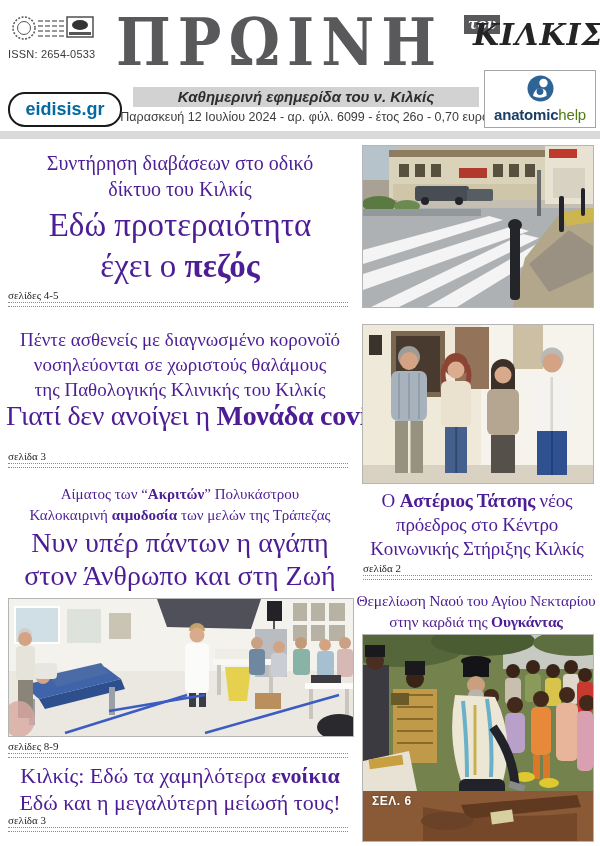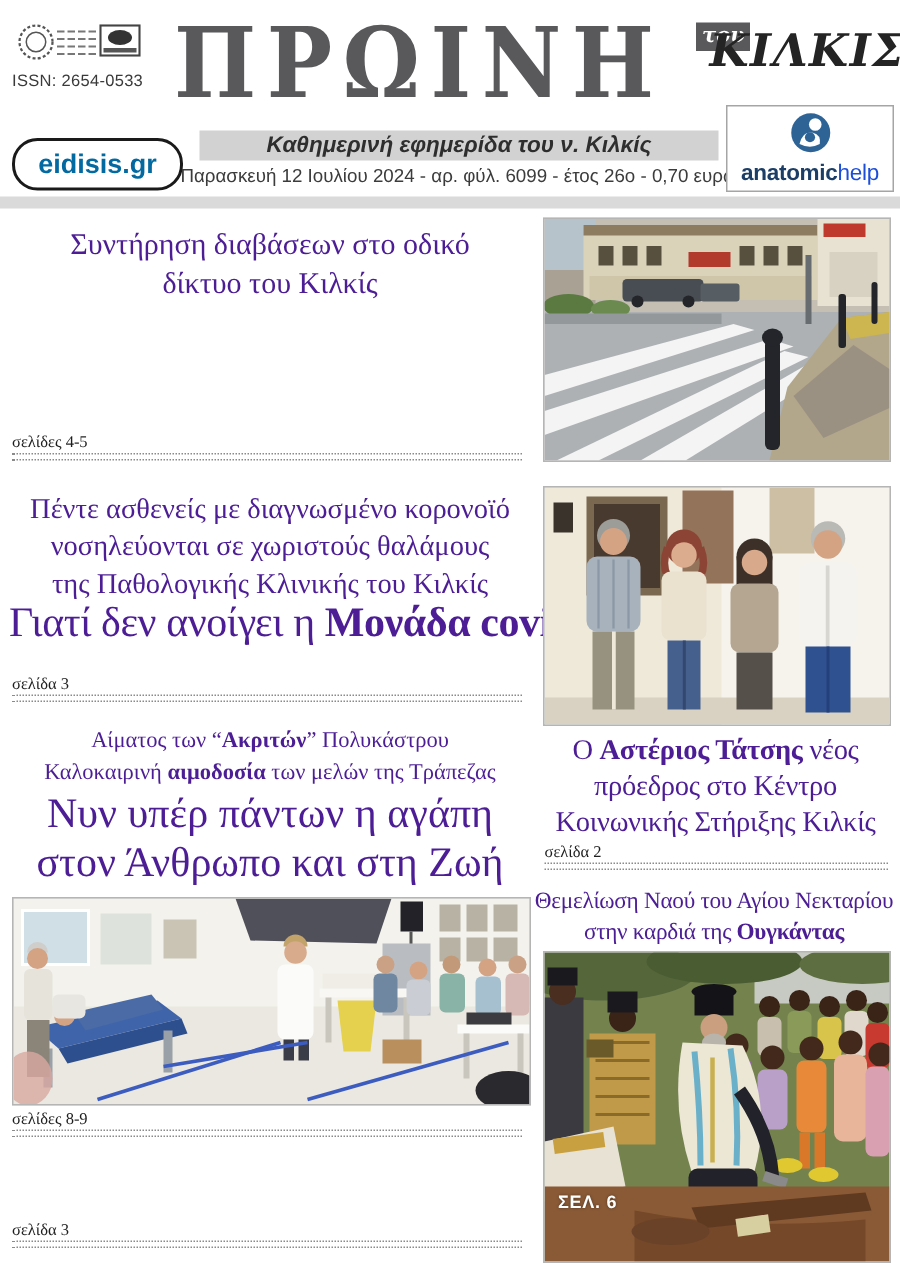--- a/index.html
+++ b/index.html
@@ -17,21 +17,21 @@
   .mast-tou{position:absolute;left:464px;top:15px;background:#59595c;color:#fff;
             font:700 italic 14px/1 "DejaVu Serif",serif;padding:2px 4px 3px;}
   .mast-region{position:absolute;left:473px;top:20px;font:700 italic 30px/1 "DejaVu Serif",serif;color:#242424;letter-spacing:1px;}
   .tagline{position:absolute;left:133px;top:87px;width:346px;height:20px;background:#d2d2d2;
            font:700 italic 15px/20px "Liberation Sans",sans-serif;color:#2e2e2e;text-align:center;}
   .dateline{position:absolute;left:114px;top:111px;width:384px;font:12.5px/1 "Liberation Sans",sans-serif;
             color:#3c3c3c;text-align:center;}
   .ad-box{position:absolute;left:484px;top:70px;width:112px;height:58px;border:1px solid #a5a5a5;background:#fff;
           display:flex;flex-direction:column;align-items:center;justify-content:space-between;padding:4px 0 4px;box-sizing:border-box;}
   .ad-brand{font:700 15px "Liberation Sans",sans-serif;color:#1c3e66;letter-spacing:-.2px;}
-  .ad-brand .lt{font-weight:400;color:#1d4ed8;}
+  .ad-brand .lt{font-weight:400;color:#4d7c0f;}
   .band{position:absolute;left:0;top:131px;width:600px;height:8px;background:#dadada;}
 
   
   .kicker,.headline{position:absolute;text-align:center;color:#4c1d95;}
   .headline b{font-weight:700;}
   .pref{position:absolute;font-weight:400;font-size:11px;color:#1e1e1e;}
   .sep{position:absolute;height:3px;border-top:1px dotted #8a8a8a;border-bottom:1px dotted #8a8a8a;}
   .photo{position:absolute;border:1px solid #b5b5b5;overflow:hidden;background:#ddd;}
   .photo svg{display:block;width:100%;height:100%;}
 
@@ -104,20 +104,24 @@
       </svg>
     </span>
     <span class="ad-brand"><b>anatomic</b><span class="lt">help</span></span>
   </div>
 
   <div class="band"></div>
 
   <div class="kicker a1-kicker">
     <div>Συντήρηση διαβάσεων στο οδικό</div>
     <div>δίκτυο του Κιλκίς</div>
+  </div>
+  <div class="headline a1-head">
+    <div>Εδώ προτεραιότητα</div>
+    <div><span>έχει ο </span><b>πεζός</b></div>
   </div>
   <div class="pref a1-ref">σελίδες 4-5</div>
   <div class="sep sep-a1"></div>
 
   <div class="photo ph-crossing">
     <svg viewBox="0 0 230 161" preserveAspectRatio="none">
       <rect width="230" height="161" fill="#adb1b3"></rect>
       <rect width="230" height="62" fill="#c4bfb2"></rect>
       <rect x="0" y="0" width="34" height="56" fill="#b7c3ca"></rect>
       <rect x="0" y="34" width="34" height="24" fill="#a9a294"></rect>
@@ -292,20 +296,24 @@
       <g stroke="#3c5cc0" stroke-width="2.5" fill="none">
         <path d="M56,134 L178,96"></path>
         <path d="M196,134 L330,96"></path>
         <path d="M100,112 L196,96"></path>
       </g>
     </svg>
   </div>
   <div class="pref a3-ref">σελίδες 8-9</div>
   <div class="sep sep-a3"></div>
 
+  <div class="headline a4-head">
+    <div><span>Κιλκίς: Εδώ τα χαμηλότερα </span><b>ενοίκια</b></div>
+    <div>Εδώ και η μεγαλύτερη μείωσή τους!</div>
+  </div>
   <div class="pref a4-ref">σελίδα 3</div>
   <div class="sep sep-a4"></div>
 
   <div class="headline t-head">
     <div><span>Ο </span><b>Αστέριος Τάτσης</b><span> νέος</span></div>
     <div>πρόεδρος στο Κέντρο</div>
     <div>Κοινωνικής Στήριξης Κιλκίς</div>
   </div>
   <div class="pref t-ref">σελίδα 2</div>
   <div class="sep sep-t"></div>

